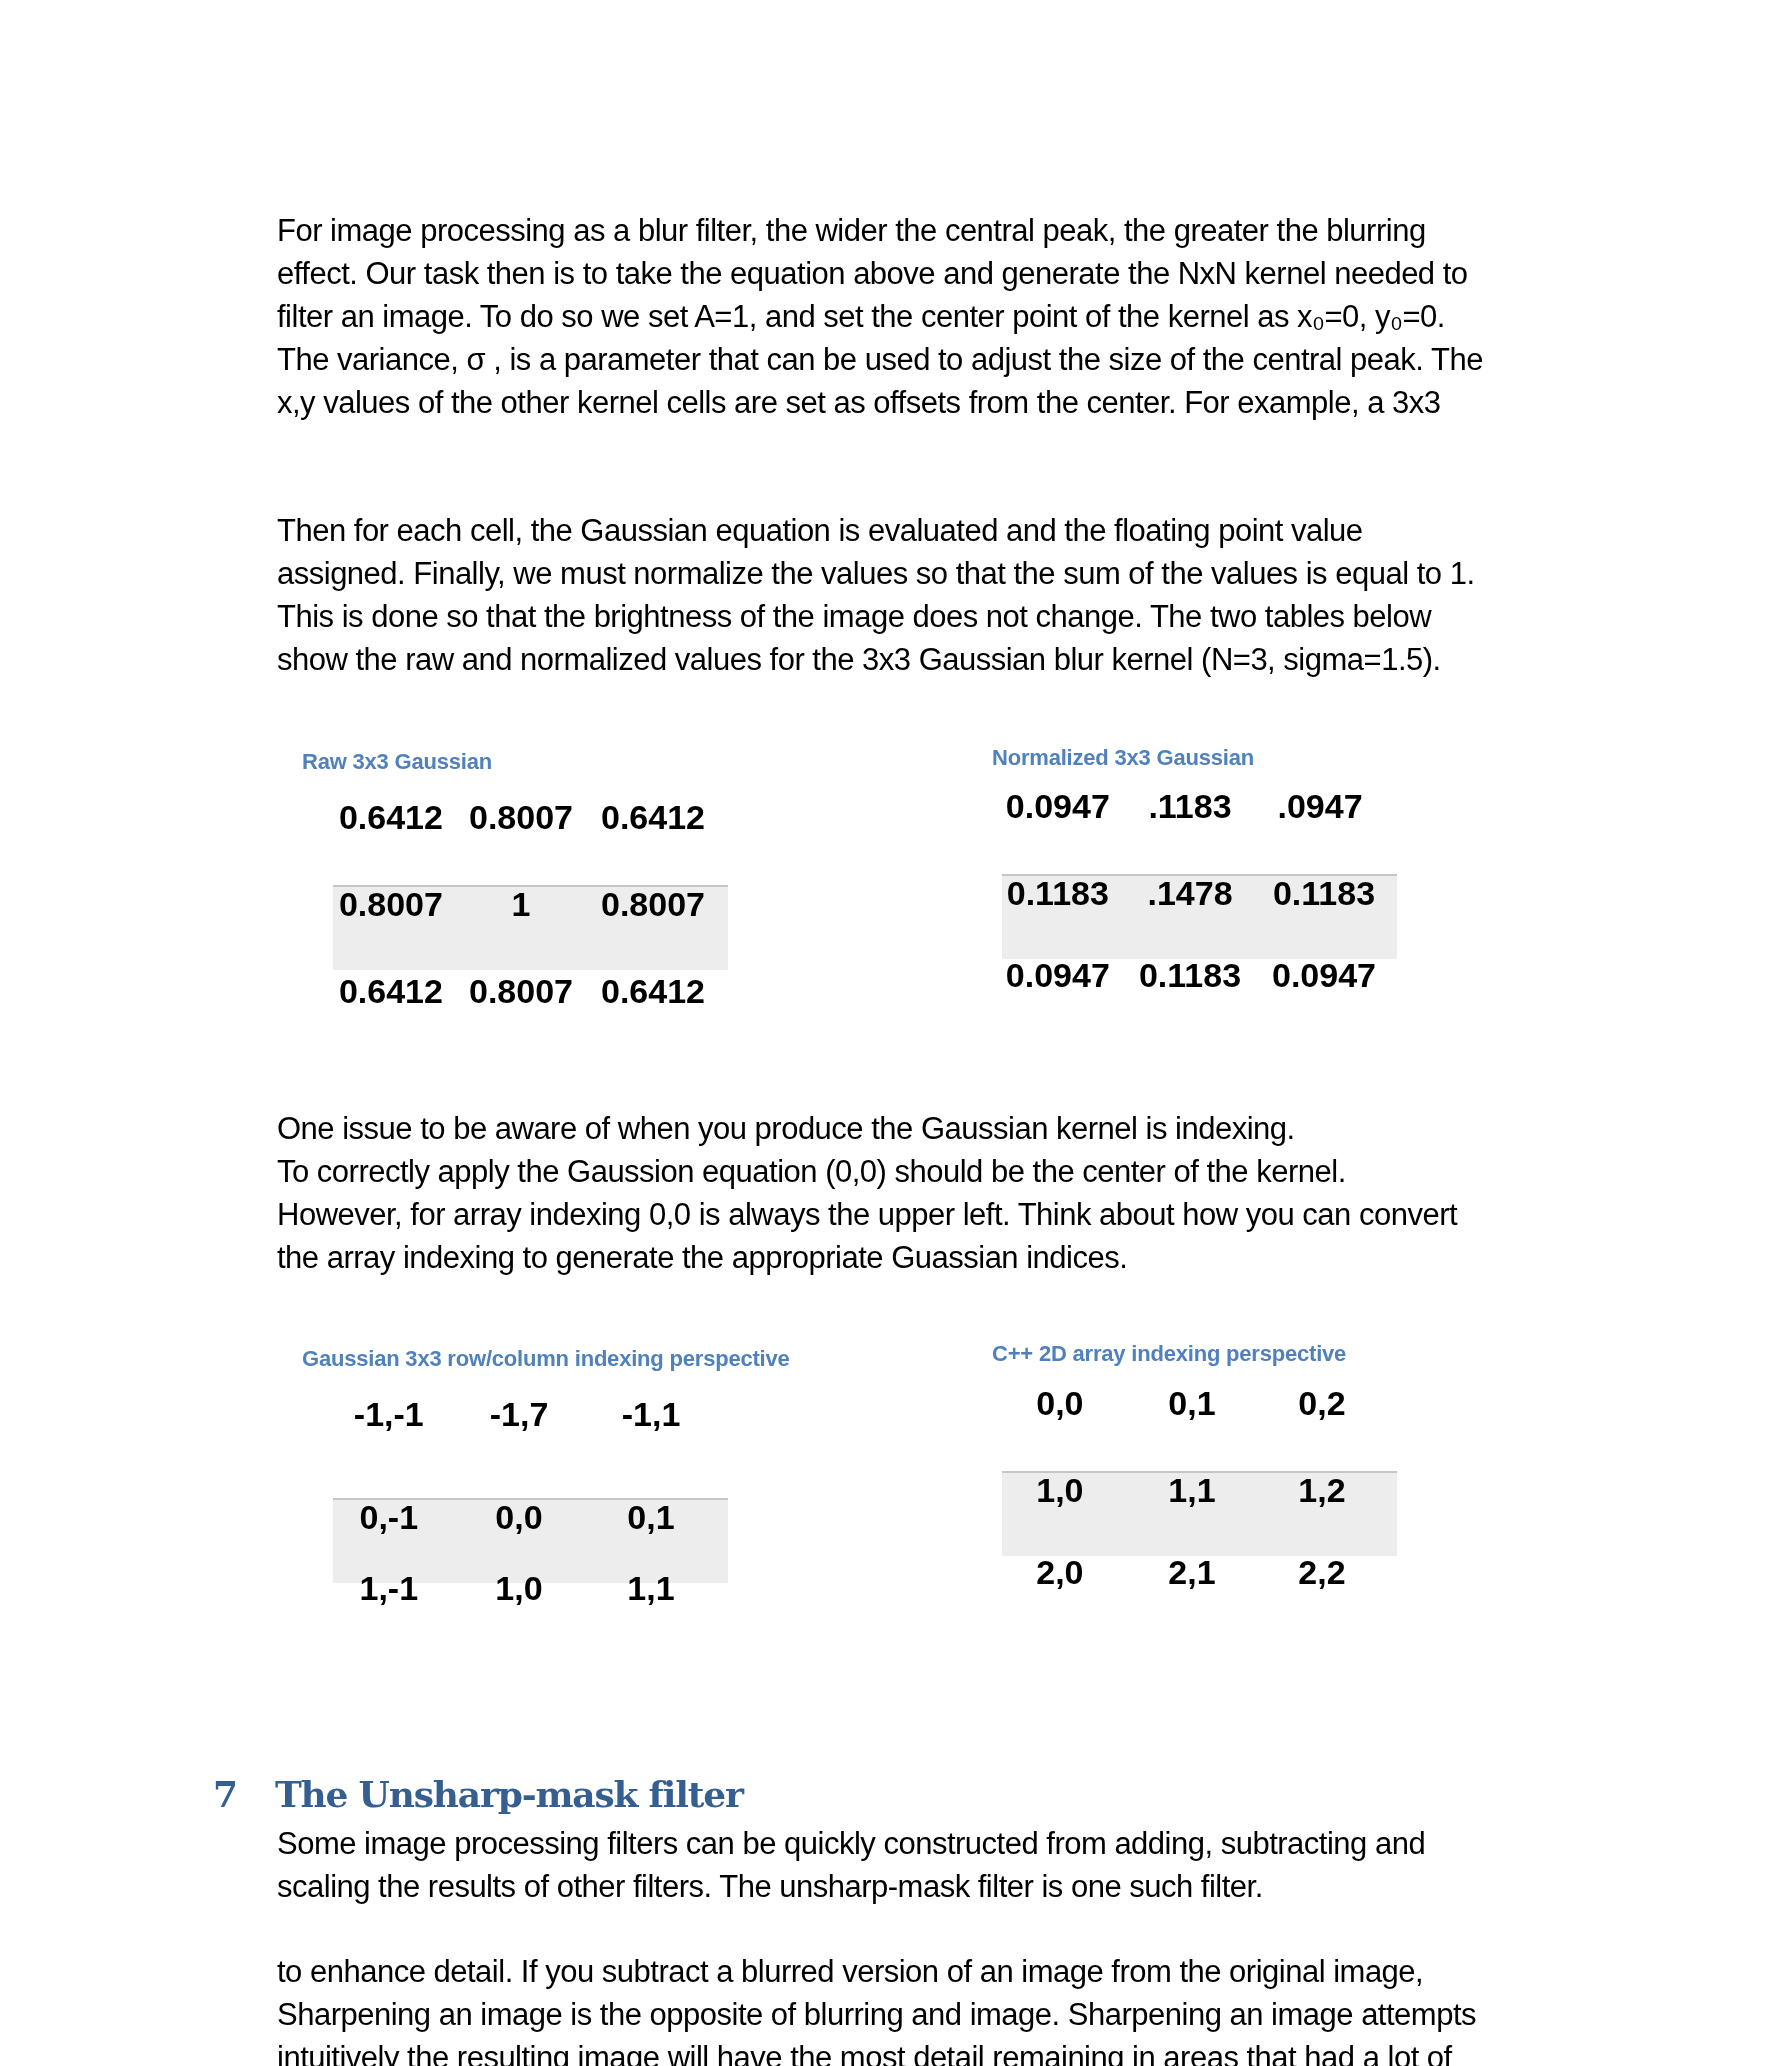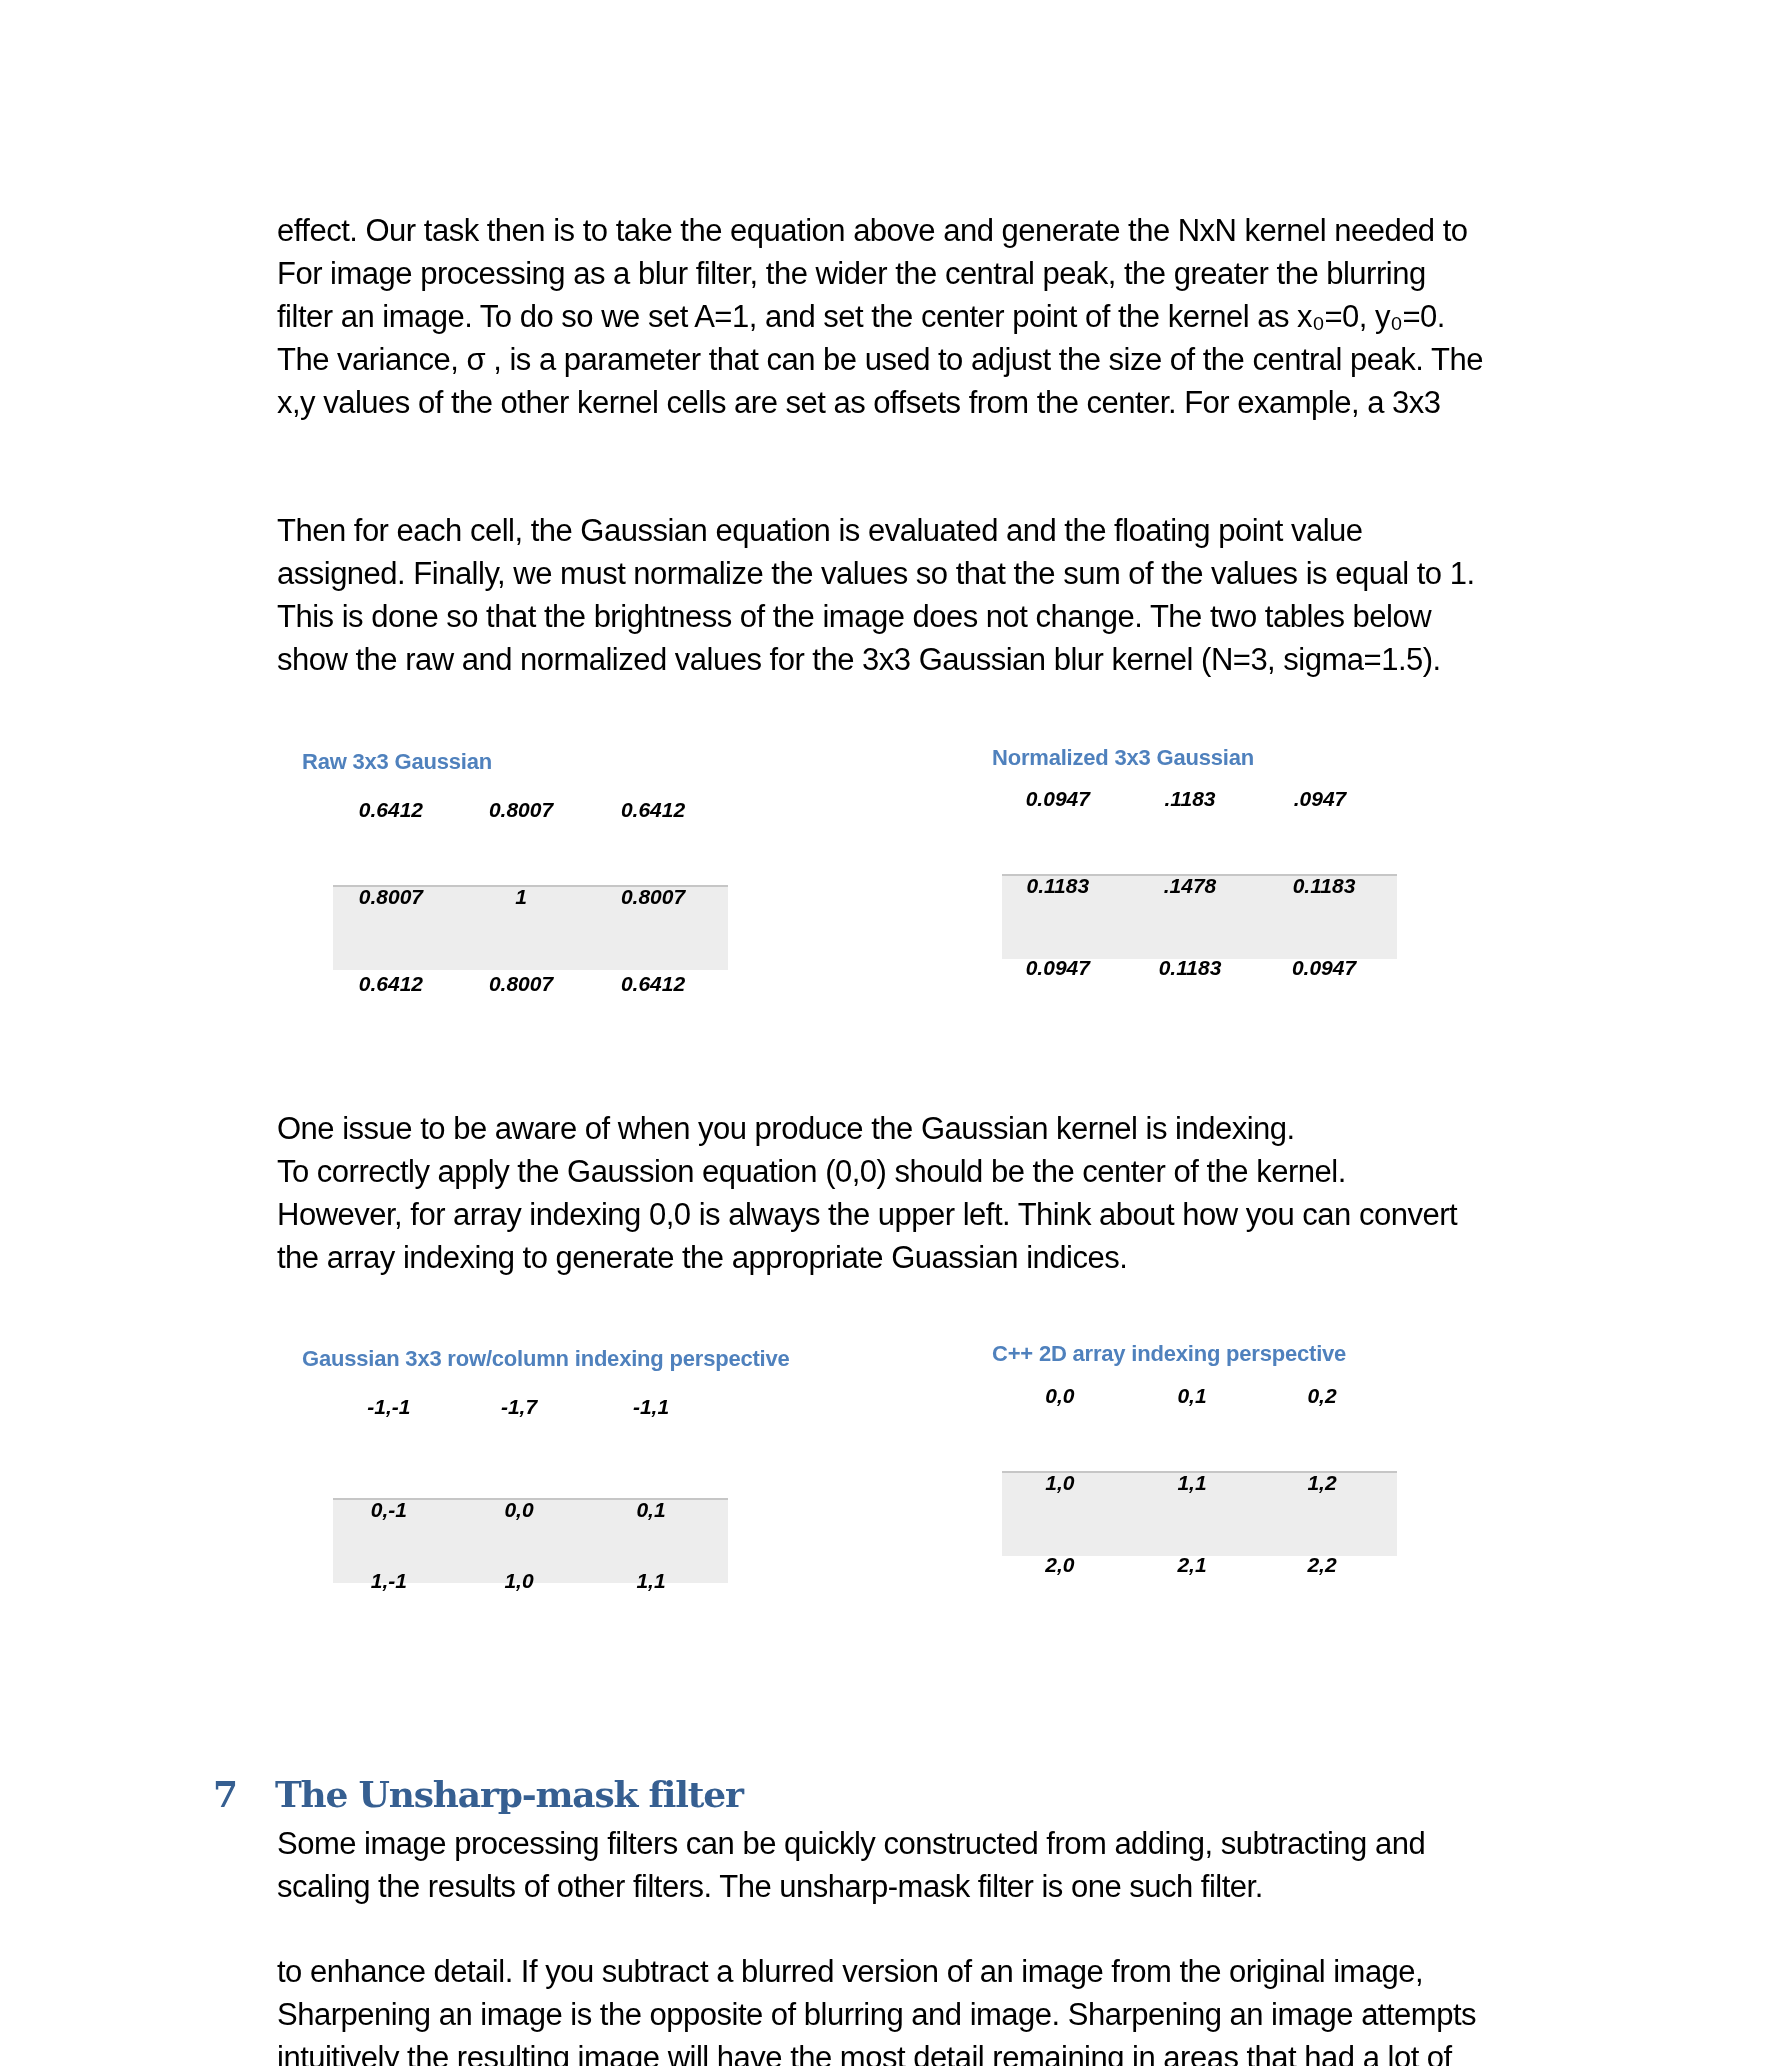--- a/index.html
+++ b/index.html
@@ -5,32 +5,32 @@
   html, body { margin: 0; padding: 0; background: #ffffff; }
   body { width: 1784px; height: 2309px; position: relative; overflow: hidden;
          font-family: "Liberation Sans", sans-serif; color: #000; }
   .para { position: absolute; left: 277px; width: 1298px; font-size: 31px; line-height: 43px;
           letter-spacing: -0.5px; }
   .para p { margin: 0; }
   .caption { position: absolute; font-size: 22px; font-weight: bold; color: #4F81BD; letter-spacing: -0.2px; }
   .ktable { position: absolute; }
   .krow { position: absolute; left: 0; height: 83px; }
   .krow.shaded { background: #EDEDED; border-top: 2.1px solid #C6C6C6; }
-  .kcell { position: absolute; top: 0; font-size: 21px; font-weight: bold; text-align: center; width: 124px; font-style: italic; }
+  .kcell { position: absolute; top: 0; font-size: 34px; font-weight: bold; text-align: center; width: 124px; }
   .heading { position: absolute; top: 1773px; left: 213px; font-family: "DejaVu Serif", "Liberation Serif", serif;
              font-weight: bold; font-size: 36px; color: #365F91; letter-spacing: -1.2px; }
   .heading .num { position: absolute; left: 0; }
   .heading .title { position: absolute; left: 62px; white-space: nowrap; }
 </style>
 </head>
 <body>
 
 <div class="para" style="top:209px;">
+  <p>For image processing as a blur filter, the wider the central peak, the greater the blurring</p>
   <p>effect. Our task then is to take the equation above and generate the NxN kernel needed to</p>
-  <p>For image processing as a blur filter, the wider the central peak, the greater the blurring</p>
   <p>filter an image. To do so we set A=1, and set the center point of the kernel as x₀=0, y₀=0.</p>
   <p>The variance, σ , is a parameter that can be used to adjust the size of the central peak. The</p>
   <p>x,y values of the other kernel cells are set as offsets from the center. For example, a 3x3</p>
 </div>
 
 <div class="para" style="top:509px;">
   <p>Then for each cell, the Gaussian equation is evaluated and the floating point value</p>
   <p>assigned. Finally, we must normalize the values so that the sum of the values is equal to 1.</p>
   <p>This is done so that the brightness of the image does not change. The two tables below</p>
   <p>show the raw and normalized values for the 3x3 Gaussian blur kernel (N=3, sigma=1.5).</p>

